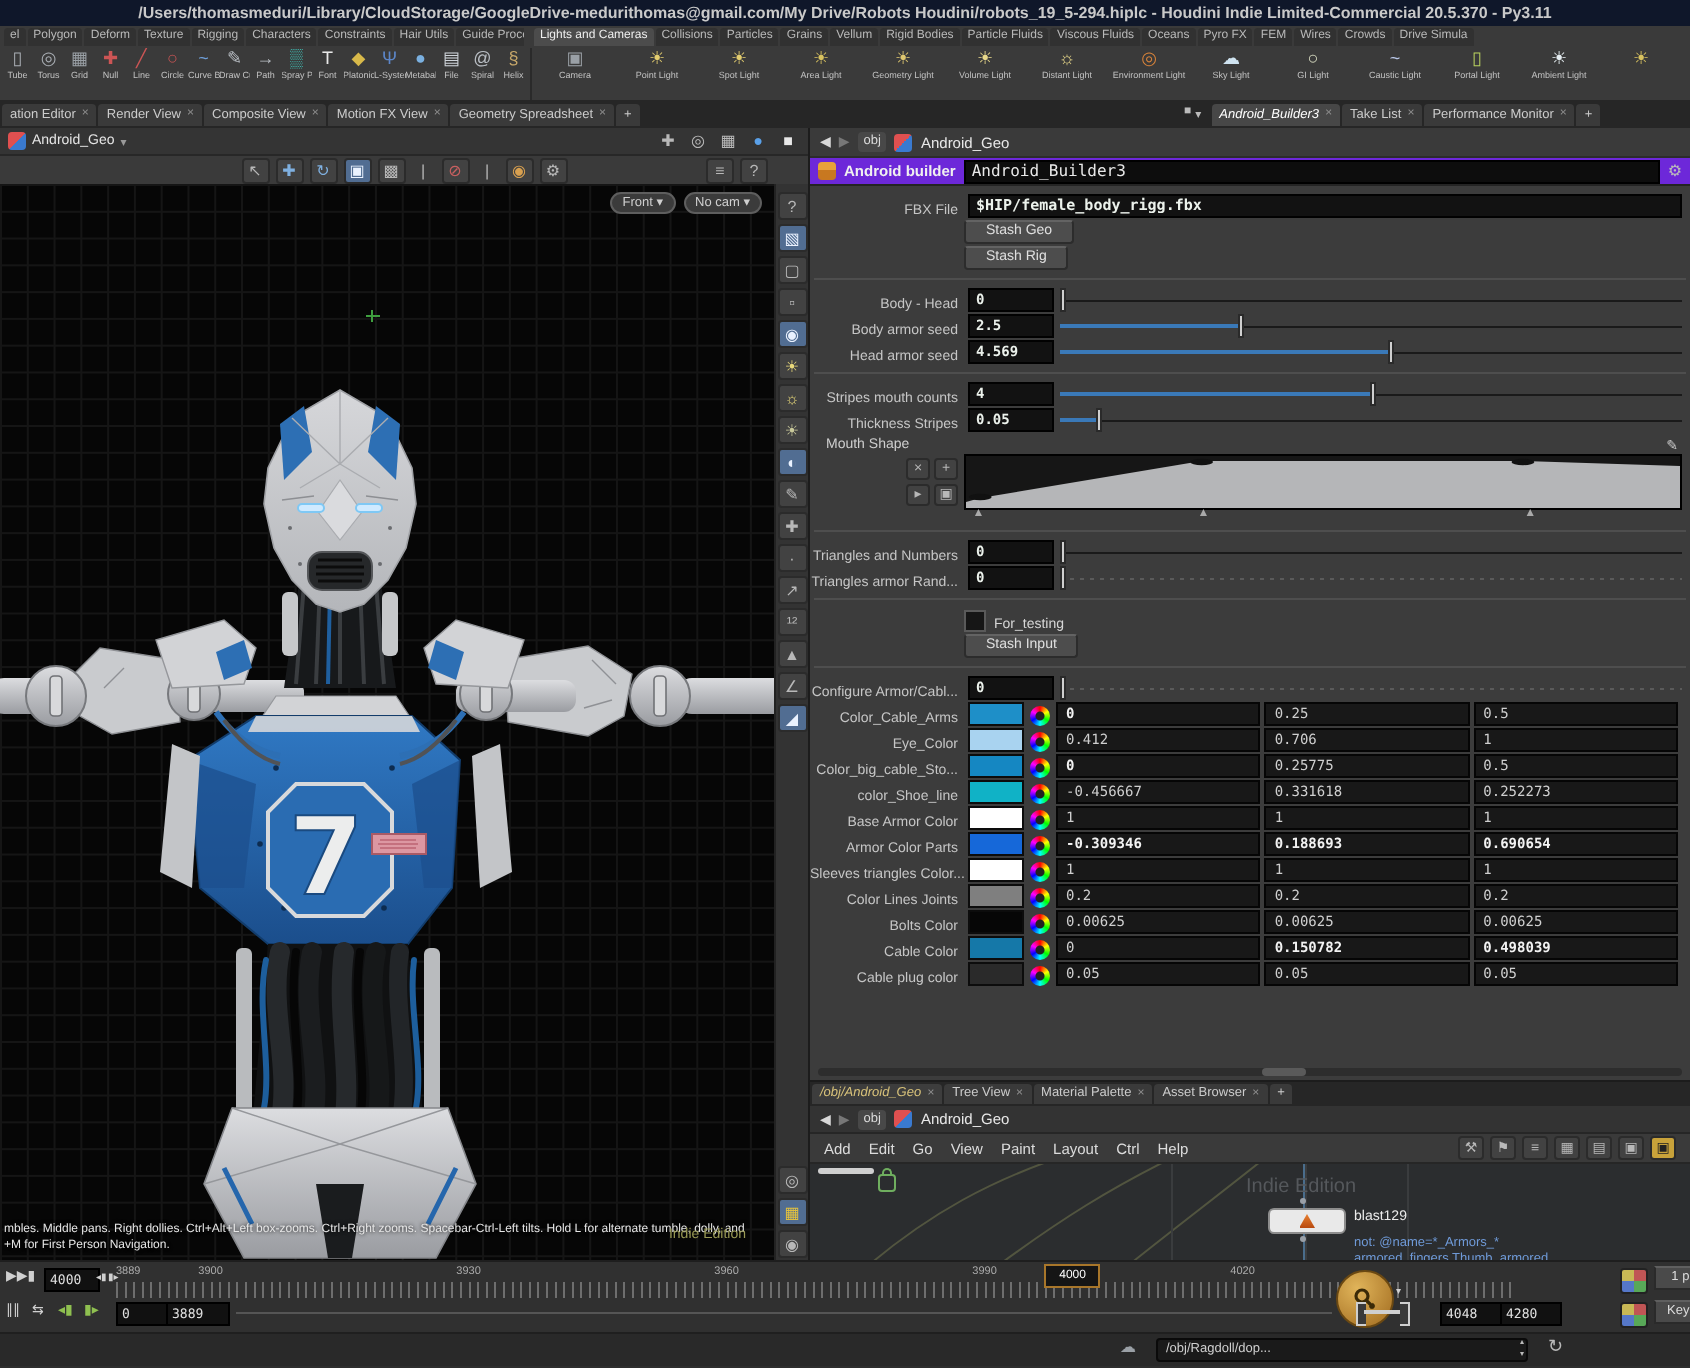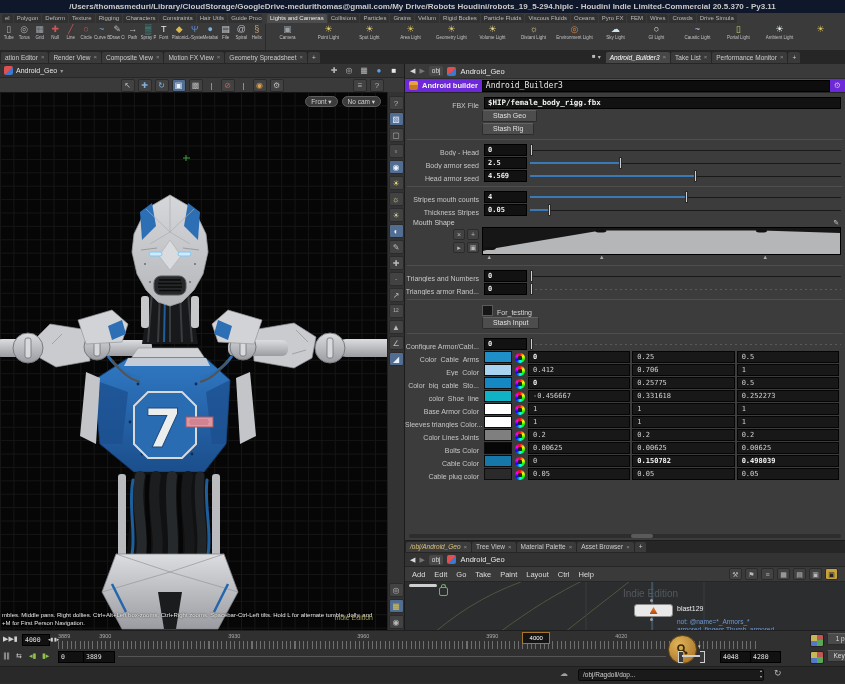--- a/index.html
+++ b/index.html
@@ -735,20 +735,28 @@
         </div>
         <div class="prow">
           <div class="plabel">Base Armor Color</div>
           <span class="swatch" style="background: rgb(255, 255, 255);"></span>
           <span class="wheel"></span>
           <div class="ccell">1</div>
           <div class="ccell">1</div>
           <div class="ccell">1</div>
         </div>
         <div class="prow">
+          <div class="plabel">Armor Color Parts</div>
+          <span class="swatch" style="background: rgb(22, 104, 217);"></span>
+          <span class="wheel"></span>
+          <div class="ccell bold">-0.309346</div>
+          <div class="ccell bold">0.188693</div>
+          <div class="ccell bold">0.690654</div>
+        </div>
+        <div class="prow">
           <div class="plabel">Sleeves triangles Color...</div>
           <span class="swatch" style="background: rgb(255, 255, 255);"></span>
           <span class="wheel"></span>
           <div class="ccell">1</div>
           <div class="ccell">1</div>
           <div class="ccell">1</div>
         </div>
         <div class="prow">
           <div class="plabel">Color Lines Joints</div>
           <span class="swatch" style="background: rgb(127, 127, 127);"></span>
@@ -813,21 +821,21 @@
       <span class="ctxbadge">
           <span>obj</span>
         </span>
       <span class="nodeicon"></span>
       <span style="color:#e8e8e8">Android_Geo</span>
     </div>
     <div id="net-menu">
         <span class="mi">Add</span>
         <span class="mi">Edit</span>
         <span class="mi">Go</span>
-        <span class="mi">Take</span>
+        <span class="mi">View</span>
         <span class="mi">Paint</span>
         <span class="mi">Layout</span>
         <span class="mi">Ctrl</span>
         <span class="mi">Help</span>
         <div id="net-icons">
           <span class="ic">⚒</span>
           <span class="ic">⚑</span>
           <span class="ic">≡</span>
           <span class="ic">▦</span>
           <span class="ic">▤</span>

